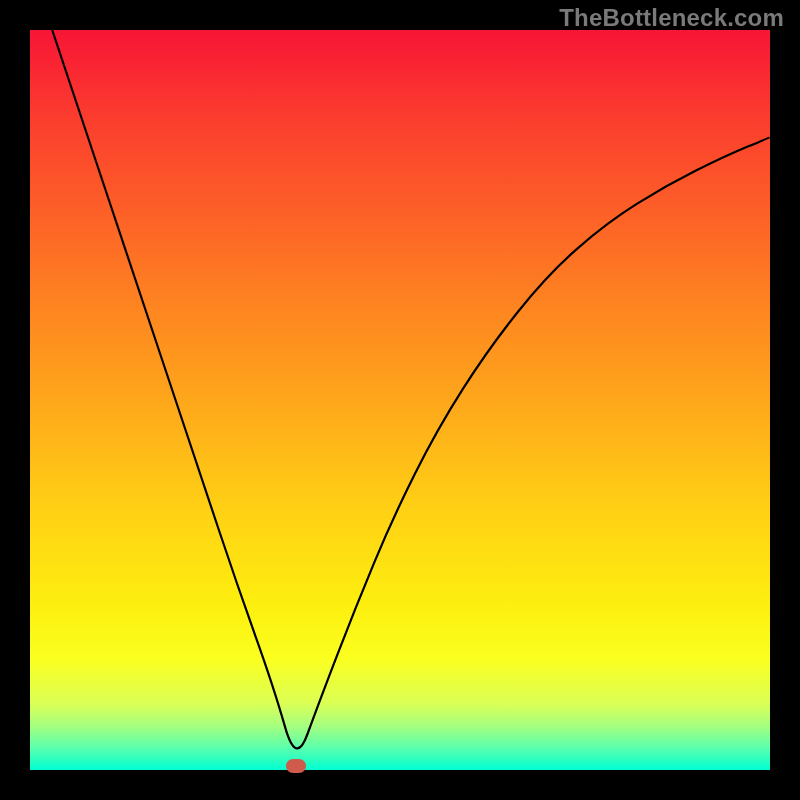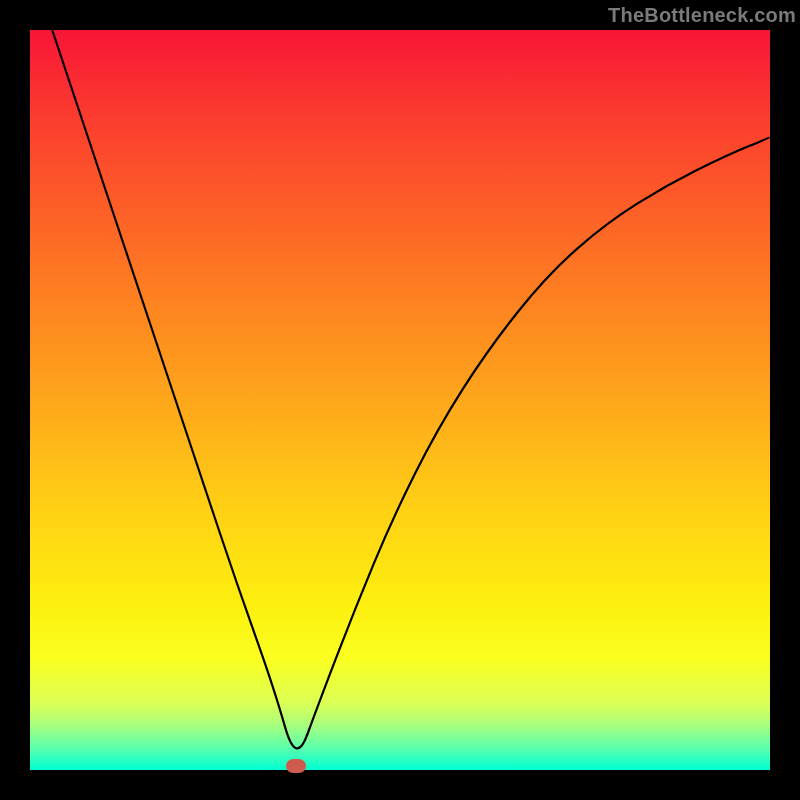--- a/index.html
+++ b/index.html
@@ -48,22 +48,22 @@
   .marker {
     position: absolute;
     width: 20px;
     height: 14px;
     border-radius: 7px;
     transform: translate(-50%, -50%);
   }
   .watermark {
     position: absolute;
     top: 4px;
-    right: 4px;
-    font-size: 20px;
+    right: 16px;
+    font-size: 24px;
     font-weight: 600;
     color: #7a7a7a;
     letter-spacing: 0.2px;
     text-align: center;
   }
 </style>
 </head>
 <body>
 
 <div class="frame">

